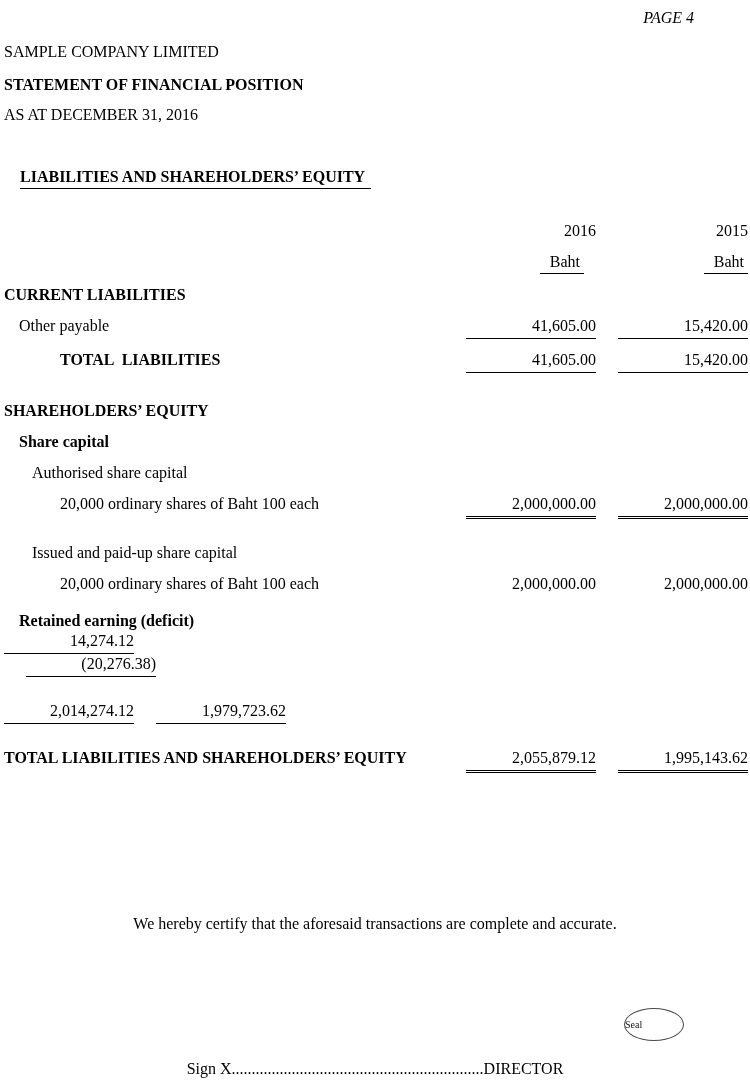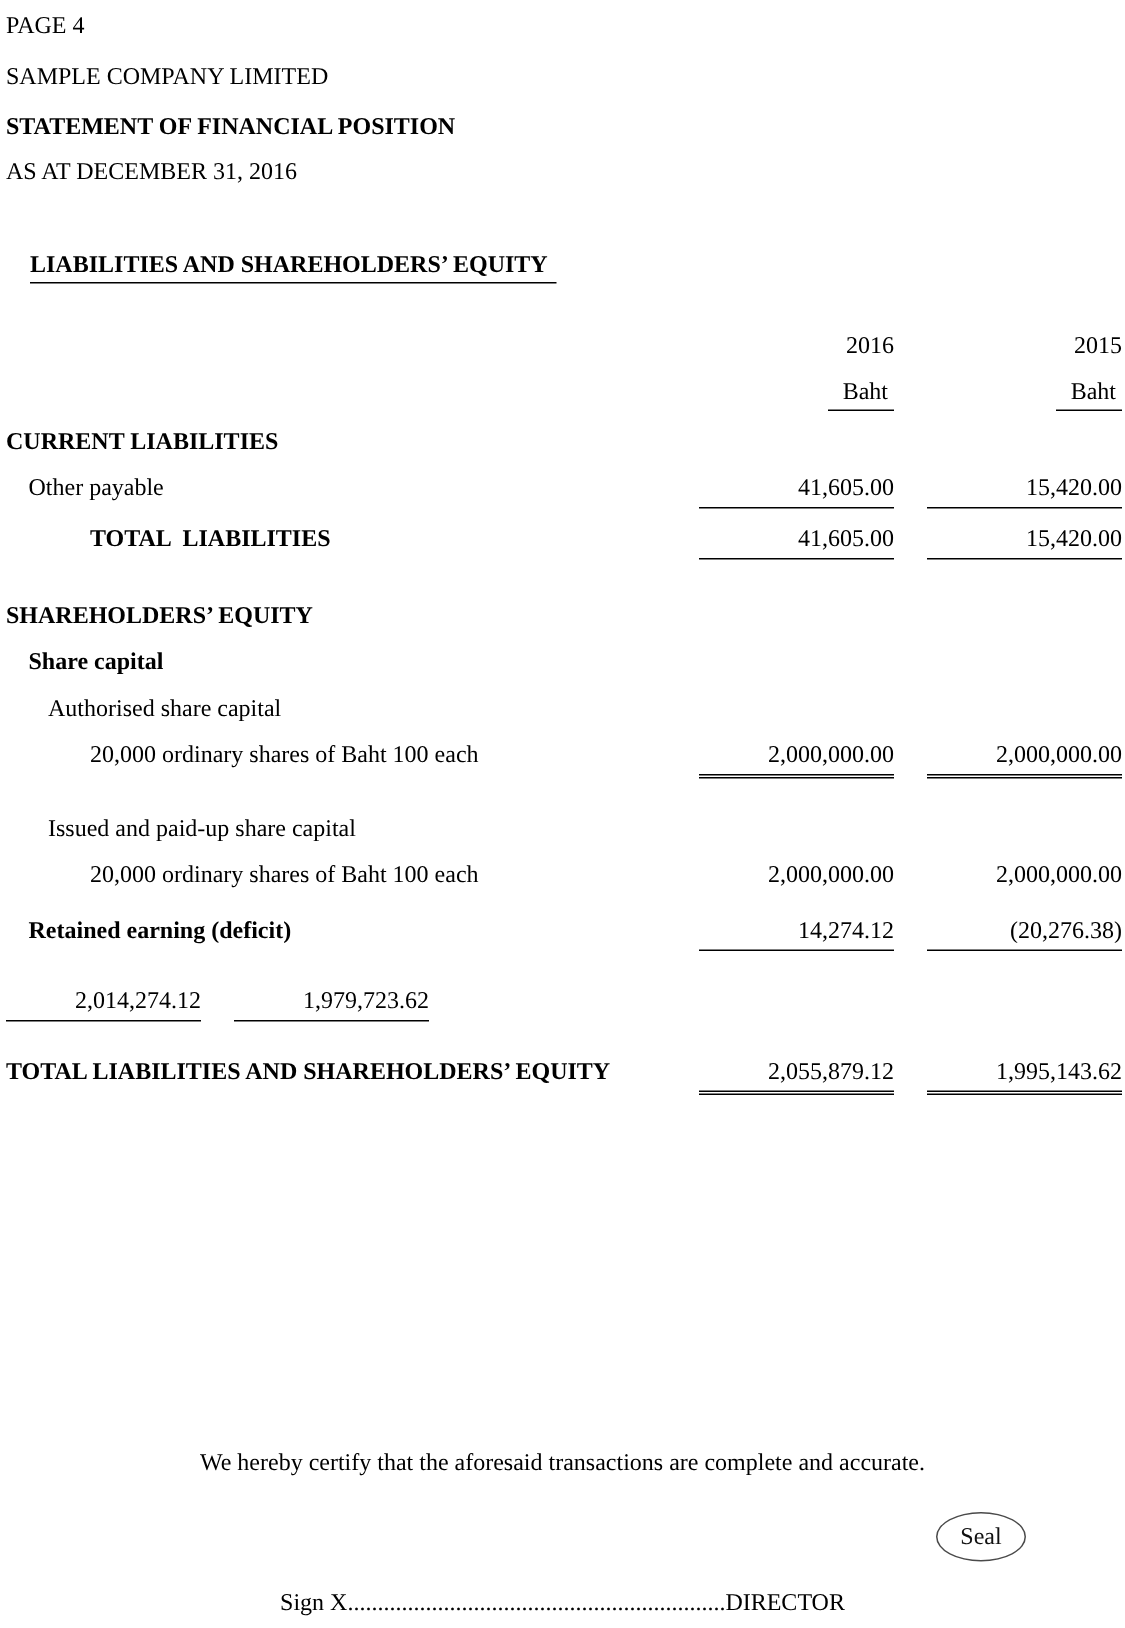--- a/index.html
+++ b/index.html
@@ -8,21 +8,21 @@
     width:750px; height:1085px;
     position:relative; overflow:hidden;
     font-family:"Liberation Serif", serif;
     font-size:16px; color:#000;
   }
   .page { position:absolute; inset:0; padding:8px 2px 0 4px; }
 
   .line { line-height:20px; white-space:pre; }
   .b { font-weight:bold; }
 
-  .page-number { padding-right:54px; }
+  .page-number { text-align:right; padding-right:54px;font-style:italic; }
   .company { margin-top:14px; }
   .stmt-title { margin-top:13px; font-weight:bold; }
   .stmt-date { margin-top:10px; }
   .section-title { margin-top:22px; }
   .section-title span {
     font-weight:bold; display:inline-block;
     border-bottom:1px solid #000; padding:0 6px 1px 0;text-align:center;
   }
 
   .row { display:flex; margin-top:11px; line-height:20px; }
@@ -32,39 +32,39 @@
 
   .ind1 { padding-left:15px; }
   .ind2 { padding-left:28px; }
   .ind3 { padding-left:56px; }
 
   .u1 .c { border-bottom:1px solid #000; padding-bottom:2px; }
   .u2 .c { border-bottom:3px double #000; padding-bottom:2px; }
 
   .gap-xl { margin-top:28px; }
   .gap-lg { margin-top:24px; }
-  .gap-md { margin-top:17px; }
+  .gap-md { margin-top:17px;flex-direction:column; }
 
   .head-years { margin-top:12px; }
-  .head-baht { margin-top:11px; }
+  .head-baht { margin-top:11px;gap:12px; }
   .baht-u {
     display:inline-block; border-bottom:1px solid #000;
     padding:0 4px 1px 10px;
   }
 
   .certify {
-    position:absolute; left:0; top:966px; width:750px;
+    position:absolute; left:0; top:914px; width:750px;
     text-align:center; line-height:20px;
   }
   .seal {
     position:absolute; left:624px; top:1008px;
     width:60px; height:33px;
     border:1px solid #4a4a4a; border-radius:50%;
-    display:flex; align-items:center; justify-content:center;
-    font-size:16px; color:#111;
+    display:flex; align-items:center; justify-content:flex-start;
+    font-size:10px; color:#111;
   }
   .sign-line {
     position:absolute; left:0; top:1059px; width:750px;
     text-align:center; line-height:20px; white-space:pre;
   }
 </style>
 </head>
 <body>
 
 <div class="page">

